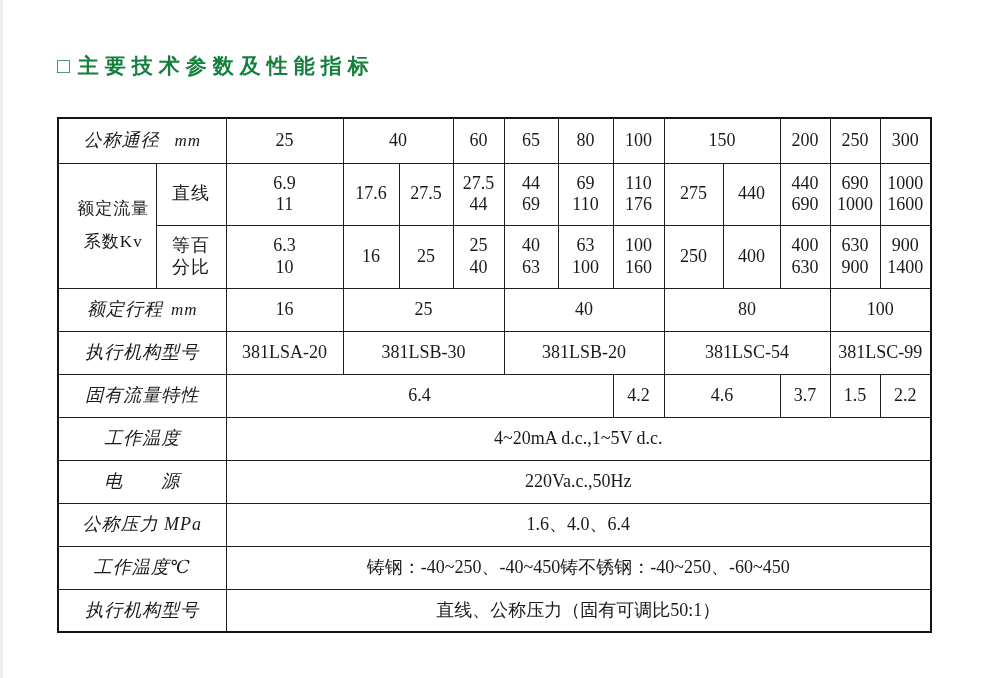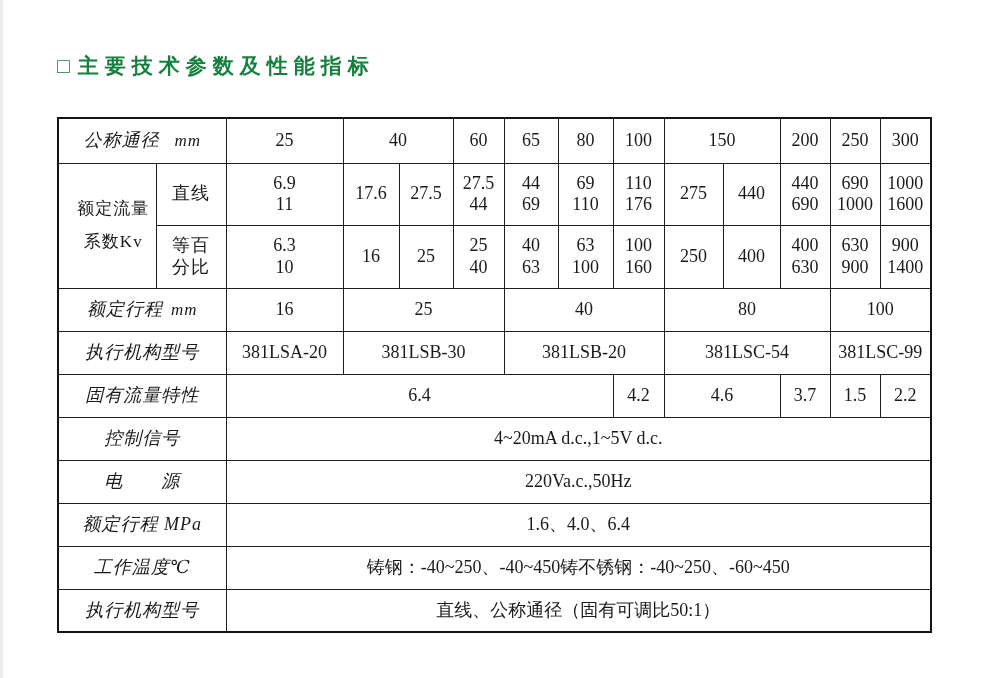--- a/index.html
+++ b/index.html
@@ -159,38 +159,38 @@
       <td class="lbl" colspan="2">固有流量特性</td>
       <td colspan="6">6.4</td>
       <td>4.2</td>
       <td colspan="2">4.6</td>
       <td>3.7</td>
       <td>1.5</td>
       <td>2.2</td>
     </tr>
 
     <tr class="rs">
-      <td class="lbl" colspan="2">控制信号</td>
+      <td class="lbl" colspan="2">工作温度</td>
       <td class="val" colspan="12">4~20mA d.c.,1~5V d.c.</td>
     </tr>
 
     <tr class="rs">
       <td class="lbl" colspan="2">电　　源</td>
       <td class="val" colspan="12">220Va.c.,50Hz</td>
     </tr>
 
     <tr class="rs">
-      <td class="lbl" colspan="2">额定行程 MPa</td>
+      <td class="lbl" colspan="2">公称压力 MPa</td>
       <td class="val" colspan="12">1.6、4.0、6.4</td>
     </tr>
 
     <tr class="rs">
       <td class="lbl" colspan="2">工作温度℃</td>
       <td class="val" colspan="12">铸钢：-40~250、-40~450铸不锈钢：-40~250、-60~450</td>
     </tr>
 
     <tr class="rs">
       <td class="lbl" colspan="2">执行机构型号</td>
-      <td class="val" colspan="12">直线、公称通径（固有可调比50:1）</td>
+      <td class="val" colspan="12">直线、公称压力（固有可调比50:1）</td>
     </tr>
   </tbody>
     </table>
 </div>
 
 </body></html>

